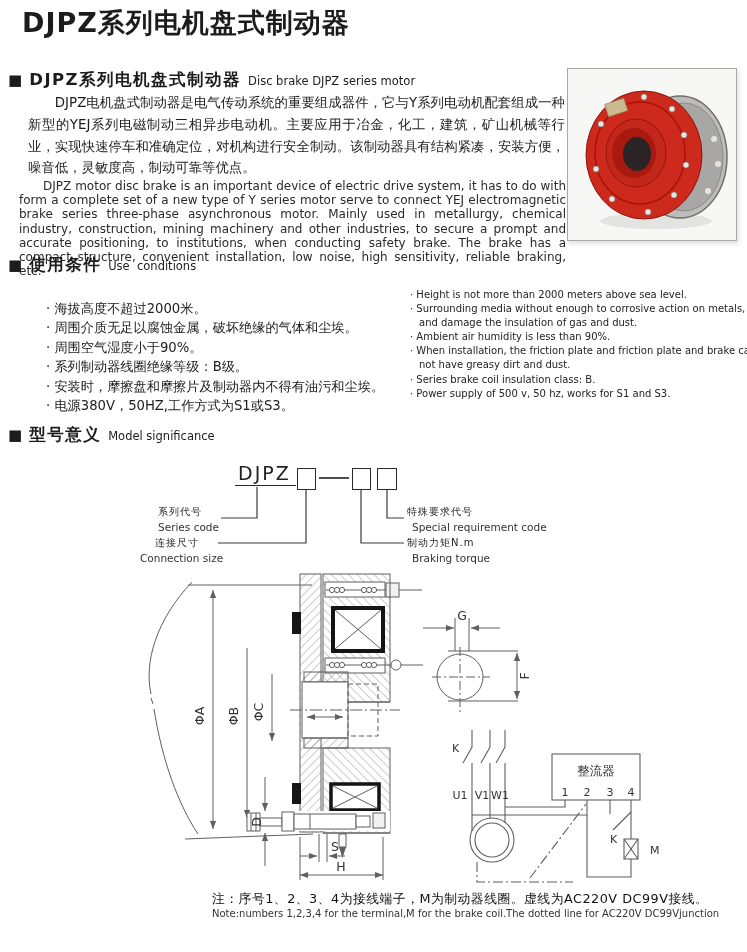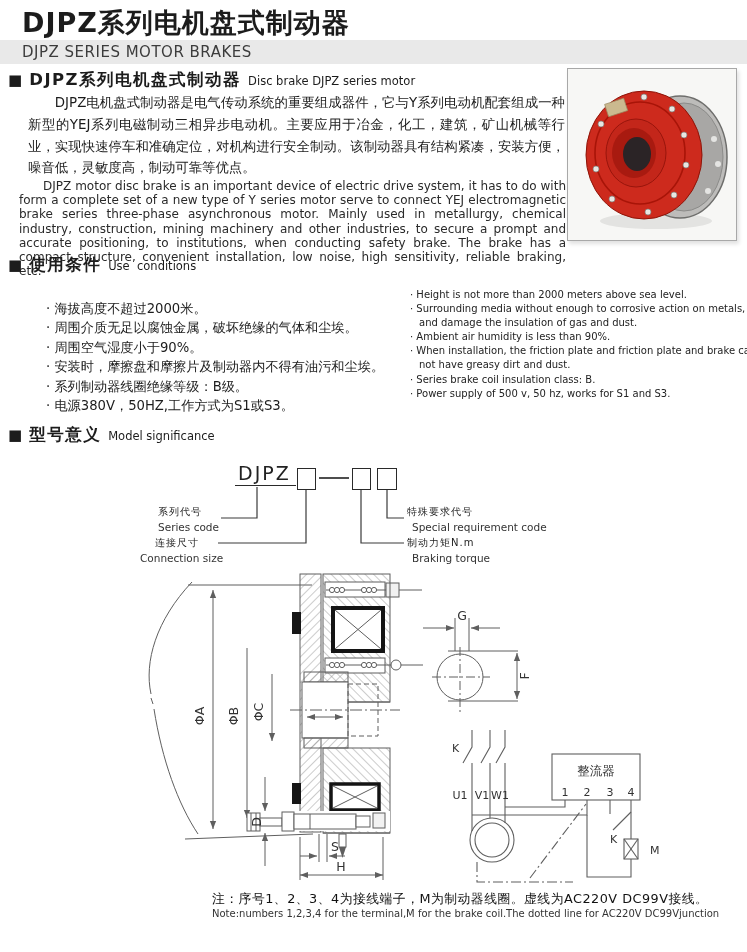--- a/index.html
+++ b/index.html
@@ -29,23 +29,20 @@
   .note-zh{left:212px;top:891px;font-size:12.8px;color:#111;letter-spacing:.5px}
   .note-en{left:212px;top:908px;font-size:10px;color:#333}
   svg text{font-family:"DejaVu Sans","Liberation Sans",sans-serif;fill:#333;stroke:none}
 </style>
 </head>
 <body>
 
 <div class="page">
 
   <div class="abs title">DJPZ系列电机盘式制动器</div>
-  <div class="abs subbar">
-    <span>DJPZ SERIES MOTOR BRAKES</span>
-  </div>
 
   <div class="abs sec" style="left:8px;top:69px">
     <span class="sq">■</span>
     <span class="zh">DJPZ系列电机盘式制动器</span>
     <span class="en">Disc brake DJPZ series motor</span>
   </div>
   <div class="abs para-zh">DJPZ电机盘式制动器是电气传动系统的重要组成器件，它与Y系列电动机配套组成一种新型的YEJ系列电磁制动三相异步电动机。主要应用于冶金，化工，建筑，矿山机械等行业，实现快速停车和准确定位，对机构进行安全制动。该制动器具有结构紧凑，安装方便，噪音低，灵敏度高，制动可靠等优点。</div>
   <div class="abs para-en">DJPZ motor disc brake is an important device of electric drive system, it has to do with form a complete set of a new type of Y series motor serve to connect YEJ electromagnetic brake series three-phase asynchronous motor. Mainly used in metallurgy, chemical industry, construction, mining machinery and other industries, to secure a prompt and accurate positioning, to institutions, when conducting safety brake. The brake has a compact structure, convenient installation, low noise, high sensitivity, reliable braking, etc.</div>
 
   <div class="abs photo">
@@ -83,22 +80,22 @@
 
   <div class="abs sec" style="left:8px;top:254px">
     <span class="sq">■</span>
     <span class="zh">使用条件</span>
     <span class="en">Use  conditions</span>
   </div>
   <ul class="abs cond cond-zh">
       <li>· 海拔高度不超过2000米。</li>
       <li>· 周围介质无足以腐蚀金属，破坏绝缘的气体和尘埃。</li>
       <li>· 周围空气湿度小于90%。</li>
+      <li>· 系列制动器线圈绝缘等级：B级。</li>
       <li>· 安装时，摩擦盘和摩擦片及制动器内不得有油污和尘埃。</li>
-      <li>· 系列制动器线圈绝缘等级：B级。</li>
       <li>· 电源380V，50HZ,工作方式为S1或S3。</li>
     </ul>
   <ul class="abs cond cond-en">
       <li>· Height is not more than 2000 meters above sea level.</li>
       <li>· Surrounding media without enough to corrosive action on metals, and damage the insulation of gas and dust.</li>
       <li>· Ambient air humidity is less than 90%.</li>
       <li>· When installation, the friction plate and friction plate and brake can not have greasy dirt and dust.</li>
       <li>· Series brake coil insulation class: B.</li>
       <li>· Power supply of 500 v, 50 hz, works for S1 and S3.</li>
     </ul>

